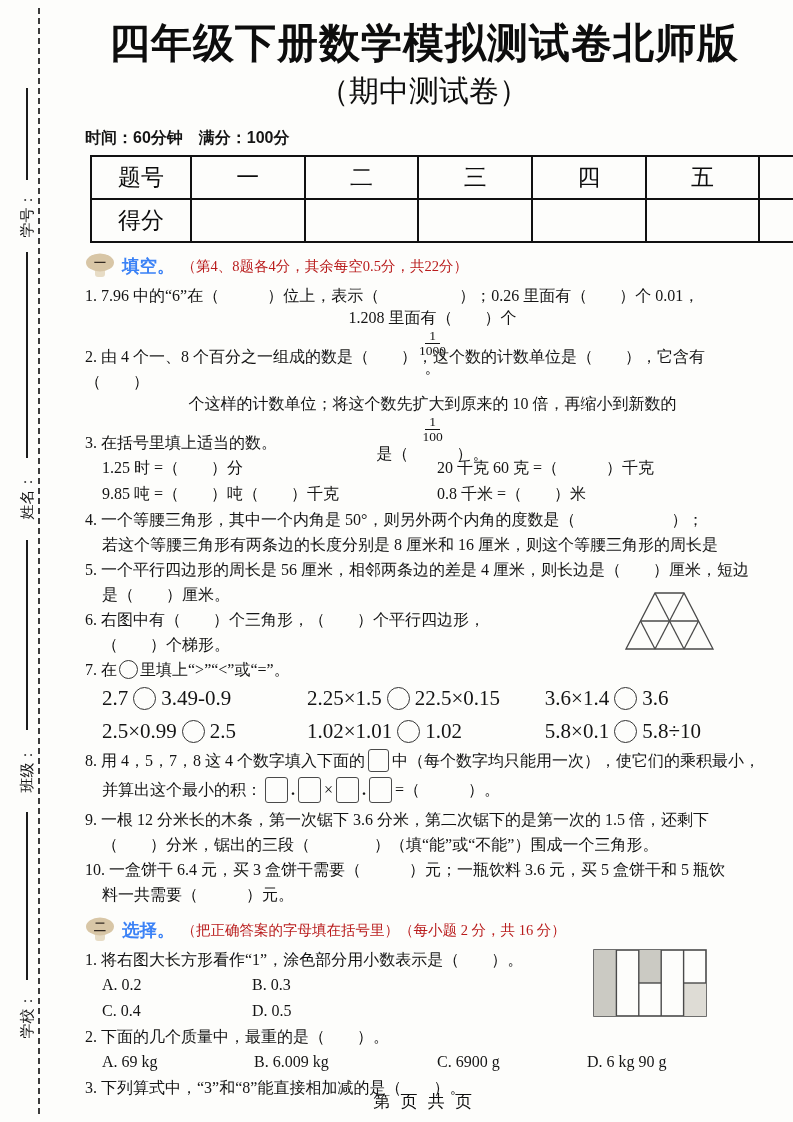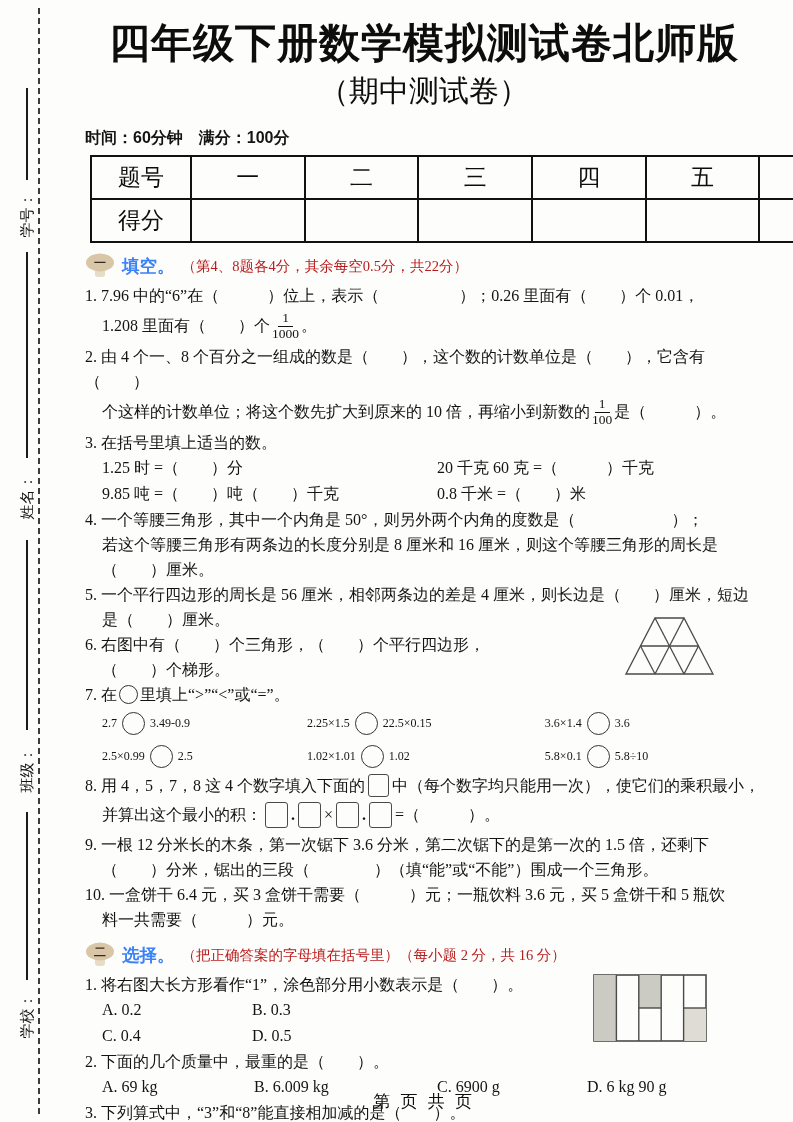--- a/index.html
+++ b/index.html
@@ -27,28 +27,28 @@
     border:2px solid #111; height:43px; text-align:center; vertical-align:middle;
     font-size:23px; color:#0d0d0d;
   }
   table.score td.lab { width:100px; }
   
   .sec-head { display:flex; align-items:center; gap:7px; margin:10px 0 5px 0; }
   .sec-title { font-family:"Liberation Sans", sans-serif; font-weight:bold; font-size:17.5px; color:#3b82f6; }
   .sec-note  { font-size:14.5px; color:#b91c1c; padding-top:2px; }
   .line { font-size:16px; line-height:25px; min-height:25px; white-space:pre-wrap; }
   .tall { display:flex; align-items:center; height:36px; white-space:pre-wrap; }
-  .indent { padding-left:17px; }
+  .indent { padding-left:17px;flex-direction:column; }
   .qblock { position:relative; }
   
   .frac { display:inline-flex; flex-direction:column; align-items:center; vertical-align:middle; margin:0 2px; line-height:1.05; font-size:13.5px; }
   .frac .num { padding:0 4px; border-bottom:1.2px solid #111; }
   
   .cmp-grid { display:grid; grid-template-columns:31% 36% 33%; padding-left:17px; }
-  .cmp-item { display:flex; align-items:center; height:33px; font-size:12px;text-align:center; }
+  .cmp-item { display:flex; align-items:center; height:33px; font-size:21px;text-align:center; }
   .circle { display:inline-block; width:23px; height:23px; border:1.4px solid #333; border-radius:50%; margin:0 5px; flex:0 0 auto; }
   .circle.small { width:19px; height:19px; vertical-align:-5px; margin:0 2px; }
   .head-flex { display:flex; align-items:center; }
   
   .box { display:inline-block; width:23px; height:26px; border:1.4px solid #4a4a4a; border-radius:3px; vertical-align:middle; margin:0 3px; background:#fdfdfb; }
   .box.sm { width:21px; height:23px; }
   .eq-line { display:flex; align-items:center; height:34px; padding-left:17px; font-size:16px; white-space:pre-wrap; }
   
   .opts2 { display:grid; grid-template-columns:150px 220px; padding-left:17px; }
   .opts4 { display:grid; grid-template-columns:152px 183px 150px 1fr; padding-left:17px; }
@@ -136,21 +136,20 @@
     <div class="line">3. 在括号里填上适当的数。</div>
     <div class="opts2" style="grid-template-columns:335px 1fr;">
       <div class="opt">1.25 时 =（　　）分</div>
       <div class="opt">20 千克 60 克 =（　　　）千克</div>
       <div class="opt">9.85 吨 =（　　）吨（　　）千克</div>
       <div class="opt">0.8 千米 =（　　）米</div>
     </div>
 
     <div class="line">4. 一个等腰三角形，其中一个内角是 50°，则另外两个内角的度数是（　　　　　　）；</div>
     <div class="line indent">若这个等腰三角形有两条边的长度分别是 8 厘米和 16 厘米，则这个等腰三角形的周长是</div>
-    <div class="line indent">（　　）厘米。</div>
 
     <div class="line">5. 一个平行四边形的周长是 56 厘米，相邻两条边的差是 4 厘米，则长边是（　　）厘米，短边</div>
     <div class="line indent">是（　　）厘米。</div>
 
     <div class="qblock">
       <div class="line">6. 右图中有（　　）个三角形，（　　）个平行四边形，</div>
       <div class="line indent">（　　）个梯形。</div>
       <svg class="fig-tri" width="90" height="60" viewBox="0 0 90 60">
         <g fill="none" stroke-width="1.3" stroke="#4a4a4a">
           <polygon points="1,58 88,58 59,2 30,2"></polygon>

